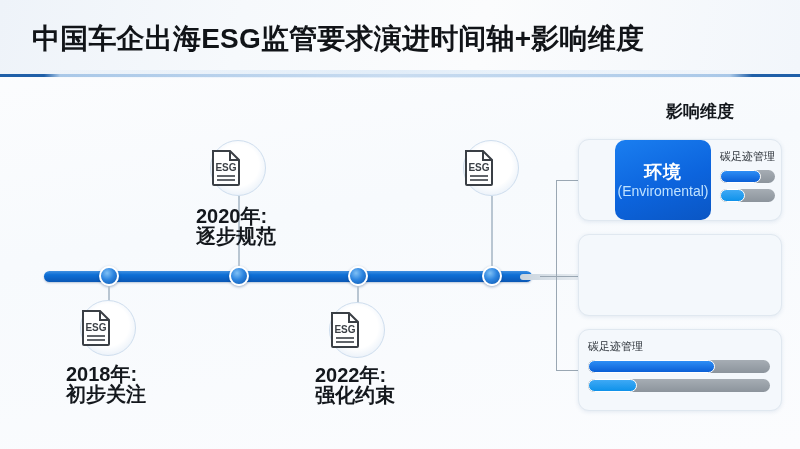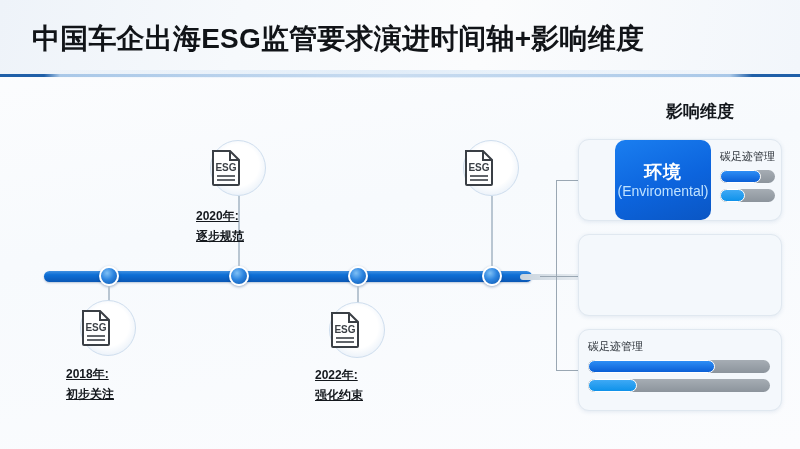--- a/index.html
+++ b/index.html
@@ -107,26 +107,25 @@
     box-sizing: border-box;
     display: flex;
     align-items: center;
     justify-content: flex-start;
   }
   .doc-icon { display: block; }
 
   
   .mstone-label {
     position: absolute;
-    font-size: 12px;
+    font-size: 20px;
     font-weight: bold;
     color: #14181d;
     line-height: 20px;
     white-space: nowrap;
-    text-decoration: underline;
   }
   .mstone-label .l2 { display: block; }
 
   
   .dims-title {
     position: absolute;
     left: 632px;
     top: 100px;
     font-size: 17px;
     font-weight: bold;

